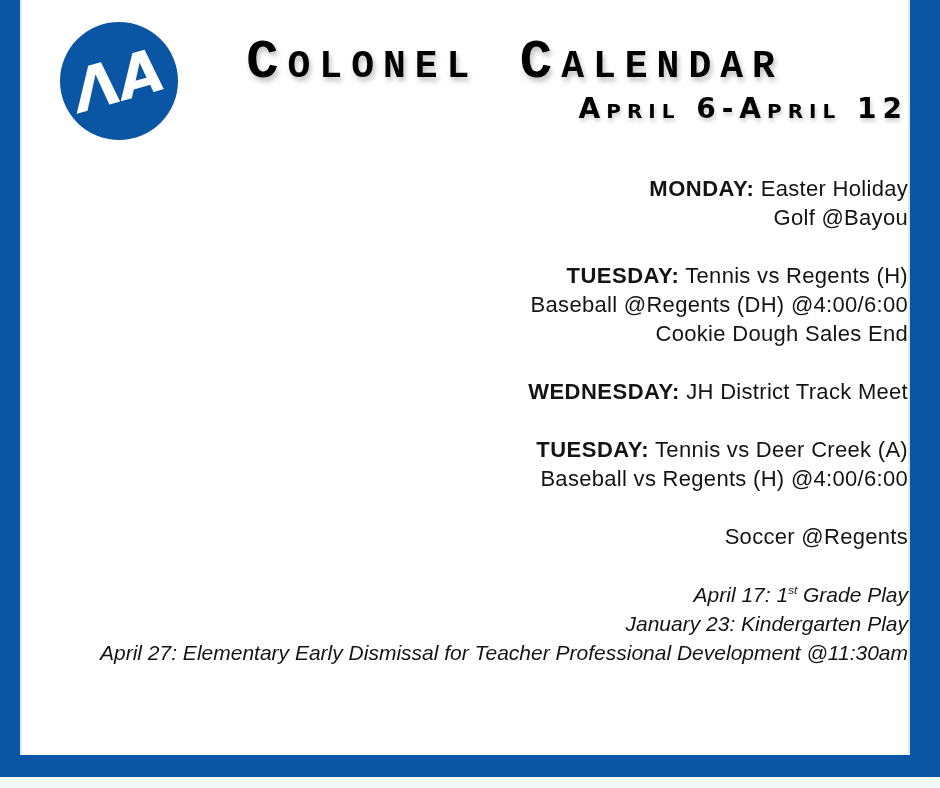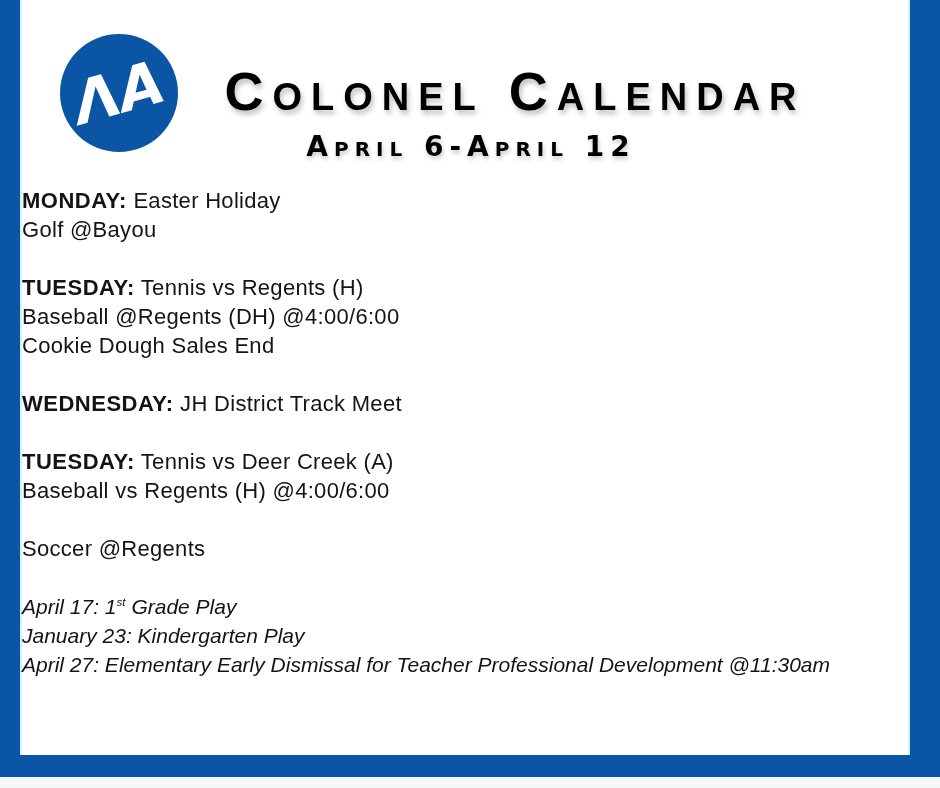--- a/index.html
+++ b/index.html
@@ -40,58 +40,58 @@
   }
 
   
   .header { position: relative; height: 148px; }
   .logo {
     position: absolute; left: 38px; top: 22px;
     width: 118px; height: 118px;
   }
   .logo svg { display: block; width: 100%; height: 100%; }
   .title {
-    margin: 12px; padding: 52px 20px 0 120px;
+    margin: 0; padding: 36px 20px 0 120px;
     text-align: center;
-    font-family: Liberation Sans, sans-serif;
+    font-family: Liberation Mono, monospace;
     font-variant: small-caps;
     font-weight: 700;
     font-size: 54px;
     line-height: 1.0;
     letter-spacing: 9px;
     color: #000;
     text-shadow: 2px 4px 5px rgba(80,80,80,0.35);
     white-space: nowrap;
   }
   .subtitle {
     margin: 2px 0 0 12px;
-    text-align: center;
+    text-align: right;
     font-family: "DejaVu Sans", sans-serif;
     font-variant: small-caps;
     font-weight: 700;
     font-size: 28px;
     letter-spacing: 6px;
     color: #000;
     text-shadow: 1px 3px 4px rgba(80,80,80,0.3);
     white-space: nowrap;
   }
 
   
-  .schedule { margin-top: 26px; text-align: left; }
+  .schedule { margin-top: 26px; text-align: right; }
   .day-block { margin: 0 0 29px 0; }
   .sched-line {
     font-size: 22px;
     line-height: 29px;
     color: #141414;
     letter-spacing: 0.3px;
   }
   .day-label { font-weight: 700; letter-spacing: 0.5px; }
 
   
-  .upcoming { margin-top: 20px; text-align: left; }
+  .upcoming { margin-top: 20px; text-align: right; }
   .upcoming-line {
     font-style: italic;
     font-size: 21px;
     line-height: 29px;
     color: #141414;
   }
   .sup { vertical-align: super; font-size: 0.55em; line-height: 0; }
 </style>
 </head>
 <body>

